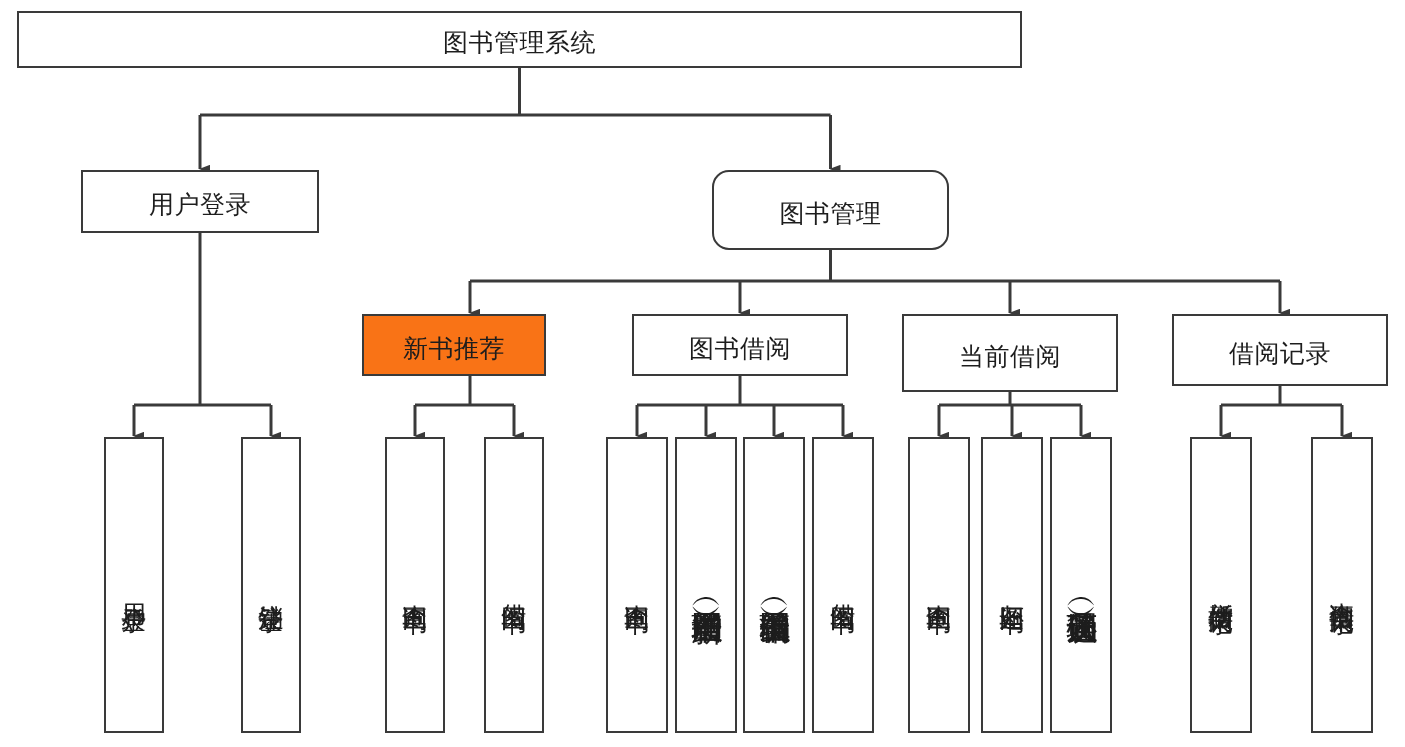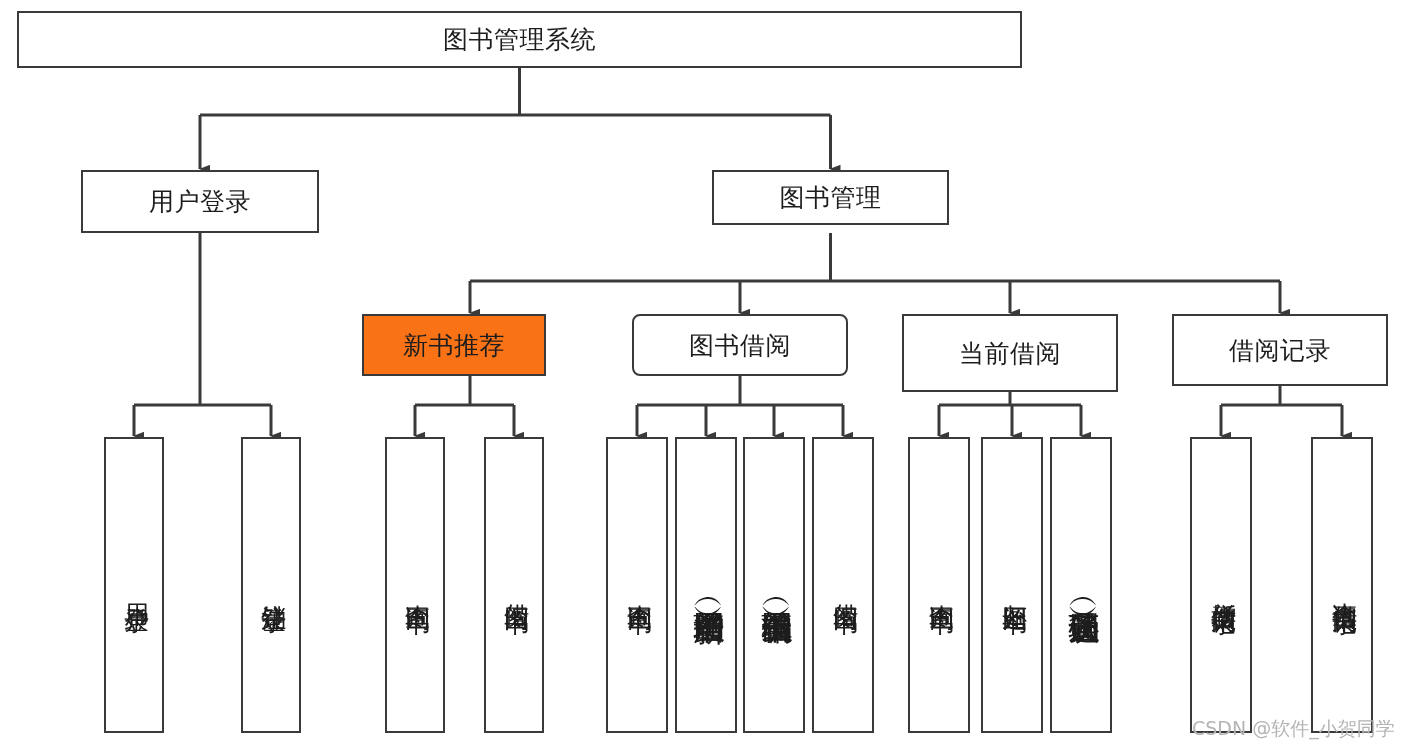--- a/index.html
+++ b/index.html
@@ -28,21 +28,21 @@
     position: absolute;
     box-sizing: border-box;
     border: 2.5px solid #3a3a3a;
     background: #ffffff;
     display: flex;
     align-items: center;
     justify-content: center;
     overflow: hidden;
   }
   .node-label {
-    font-family: Liberation Mono, monospace;
+    font-family: Liberation Sans, sans-serif;
     color: #1d1d1d;
     line-height: 1.06;
     text-align: left;
     white-space: pre;
     margin-top: 6px;
   }
   .node-horizontal .node-label {
     font-size: 25px;
     letter-spacing: 0.5px;
   }
@@ -108,27 +108,27 @@
         <line x1="1342" y1="405" x2="1342" y2="436" stroke="#3a3a3a" stroke-width="3" marker-end="url(#arrowhead)"></line>
       </g>
   </svg>
   <div id="node-layer">
       <div class="node-box node-horizontal" style="left: 17px; top: 11px; width: 1005px; height: 57px; border-color: rgb(58, 58, 58); background: rgb(255, 255, 255);">
         <div class="node-label" style="color: rgb(29, 29, 29);">图书管理系统</div>
       </div>
       <div class="node-box node-horizontal" style="left: 81px; top: 170px; width: 238px; height: 63px; border-color: rgb(58, 58, 58); background: rgb(255, 255, 255);">
         <div class="node-label" style="color: rgb(29, 29, 29);">用户登录</div>
       </div>
-      <div class="node-box node-horizontal" style="left: 712px; top: 170px; width: 237px; height: 55px; border-color: rgb(58, 58, 58); background: rgb(255, 255, 255);">
+      <div class="node-box node-horizontal" style="left: 712px; top: 170px; width: 237px; height: 80px; border-color: rgb(58, 58, 58); background: rgb(255, 255, 255); border-radius: 17px;">
         <div class="node-label" style="color: rgb(29, 29, 29);">图书管理</div>
       </div>
       <div class="node-box node-horizontal" style="left: 362px; top: 314px; width: 184px; height: 62px; border-color: rgb(58, 58, 58); background: #f97316;">
         <div class="node-label" style="color: rgb(29, 29, 29);">新书推荐</div>
       </div>
-      <div class="node-box node-horizontal" style="left: 632px; top: 314px; width: 216px; height: 62px; border-color: rgb(58, 58, 58); background: rgb(255, 255, 255); border-radius: 8px;">
+      <div class="node-box node-horizontal" style="left: 632px; top: 314px; width: 216px; height: 62px; border-color: rgb(58, 58, 58); background: rgb(255, 255, 255);">
         <div class="node-label" style="color: rgb(29, 29, 29);">图书借阅</div>
       </div>
       <div class="node-box node-horizontal" style="left: 902px; top: 314px; width: 216px; height: 78px; border-color: rgb(58, 58, 58); background: rgb(255, 255, 255);">
         <div class="node-label" style="color: rgb(29, 29, 29);">当前借阅</div>
       </div>
       <div class="node-box node-horizontal" style="left: 1172px; top: 314px; width: 216px; height: 72px; border-color: rgb(58, 58, 58); background: rgb(255, 255, 255);">
         <div class="node-label" style="color: rgb(29, 29, 29);">借阅记录</div>
       </div>
       <div class="node-box node-vertical" style="left: 104px; top: 437px; width: 60px; height: 296px; border-color: rgb(58, 58, 58); background: rgb(255, 255, 255);">
         <div class="node-label" style="color: rgb(29, 29, 29); font-size: 25px; letter-spacing: 2px;">用户登录</div>
@@ -163,14 +163,13 @@
       <div class="node-box node-vertical" style="left: 1050px; top: 437px; width: 62px; height: 296px; border-color: rgb(58, 58, 58); background: rgb(255, 255, 255);">
         <div class="node-label" style="color: rgb(29, 29, 29); font-size: 31px; letter-spacing: 0px;">确认归还（管理员）</div>
       </div>
       <div class="node-box node-vertical" style="left: 1190px; top: 437px; width: 62px; height: 296px; border-color: rgb(58, 58, 58); background: rgb(255, 255, 255);">
         <div class="node-label" style="color: rgb(29, 29, 29); font-size: 25px; letter-spacing: 2px;">新增借阅记录</div>
       </div>
       <div class="node-box node-vertical" style="left: 1311px; top: 437px; width: 62px; height: 296px; border-color: rgb(58, 58, 58); background: rgb(255, 255, 255);">
         <div class="node-label" style="color: rgb(29, 29, 29); font-size: 25px; letter-spacing: 2px;">查询借阅记录</div>
       </div>
     </div>
-  <div class="watermark" style="left: 1192px; top: 716px; color: rgb(180, 180, 180);">CSDN @软件_小贺同学</div>
 </div>
 
 </body></html>

